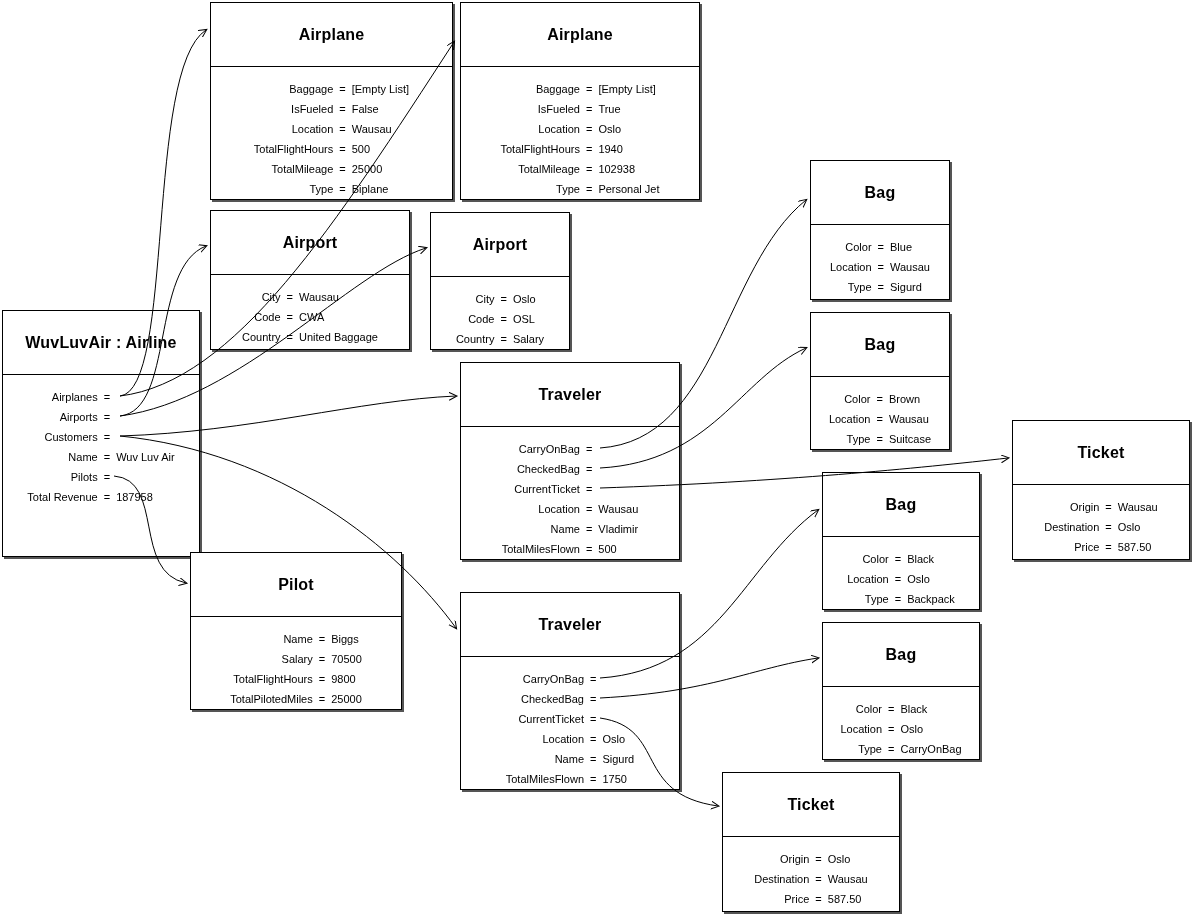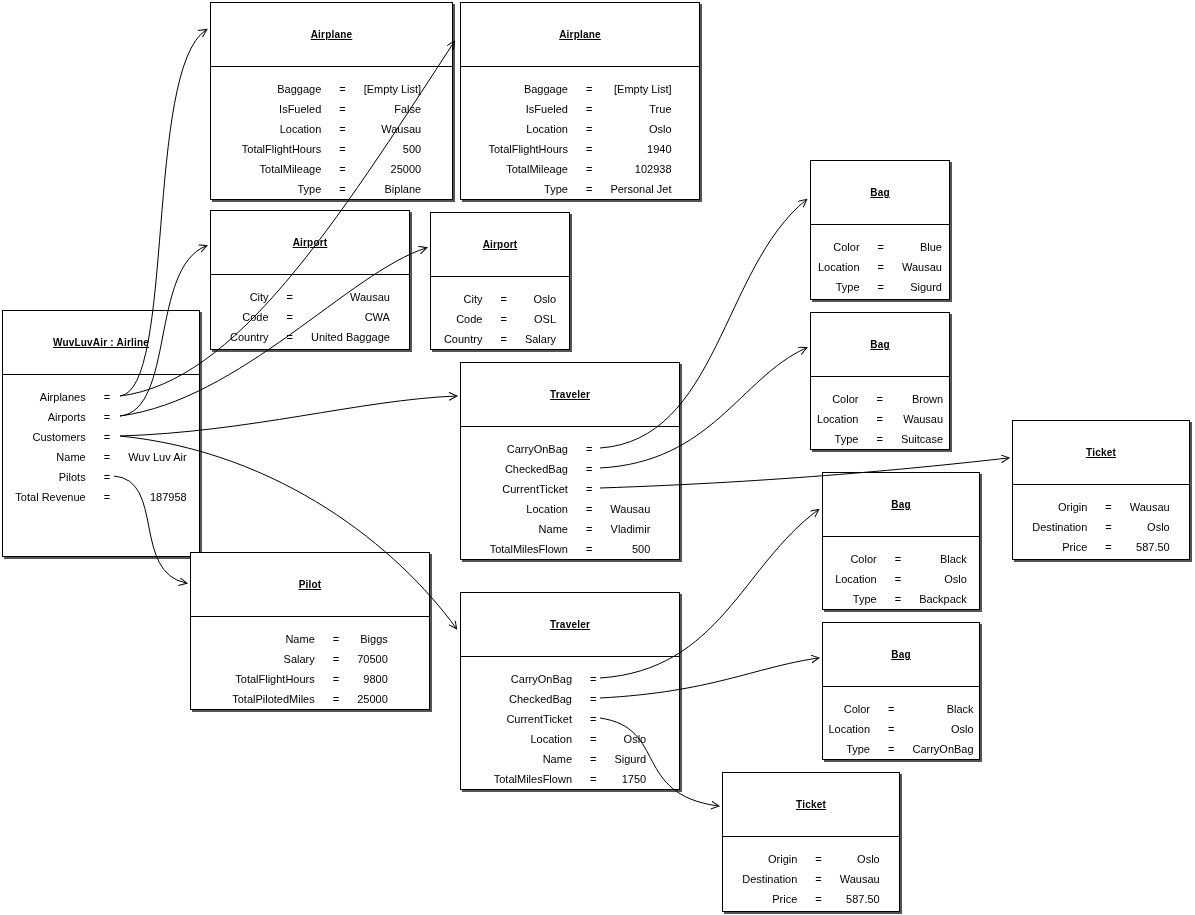--- a/index.html
+++ b/index.html
@@ -14,35 +14,34 @@
     box-shadow:2px 2px 0 #555;
     font-size:11px;
     overflow:hidden;
     z-index:1;
   }
   .box-title {
     height:64px;
     display:flex; align-items:center; justify-content:center;
     border-bottom:1px solid #000;
     font-weight:bold;
-    text-decoration:underline;
-    font-size:10px;
+    font-size:16px;
     letter-spacing:0.2px;
   }
   .box-fields {
     display:grid;
     grid-template-columns:auto auto auto;
-    column-gap:18px;
+    column-gap:6px;
     justify-content:center;
     padding-top:12px;
     line-height:20px;
   }
   .fn { text-align:right; white-space:nowrap; }
   .fe { text-align:center; }
-  .fv { text-align:right; white-space:nowrap; min-width:2px; }
+  .fv { text-align:left; white-space:nowrap; min-width:2px; }
 
   #edges {
     position:absolute; left:0; top:0;
     width:1195px; height:915px;
     z-index:2;
     pointer-events:none;
   }
   #edges path { fill:none; stroke:#000; stroke-width:1; }
 </style>
 </head>
@@ -229,21 +228,21 @@
         <span class="fv">Black</span>
       <span class="fn">Location</span>
         <span class="fe">=</span>
         <span class="fv">Oslo</span>
       <span class="fn">Type</span>
         <span class="fe">=</span>
         <span class="fv">Backpack</span>
     </div>
   </div>
 
-  <div class="box" style="left:190px;top:552px;width:240px;height:158px">
+  <div class="box" style="left:190px;top:552px;width:212px;height:158px">
     <div class="box-title">Pilot</div>
     <div class="box-fields">
       <span class="fn">Name</span>
         <span class="fe">=</span>
         <span class="fv">Biggs</span>
       <span class="fn">Salary</span>
         <span class="fe">=</span>
         <span class="fv">70500</span>
       <span class="fn">TotalFlightHours</span>
         <span class="fe">=</span>

